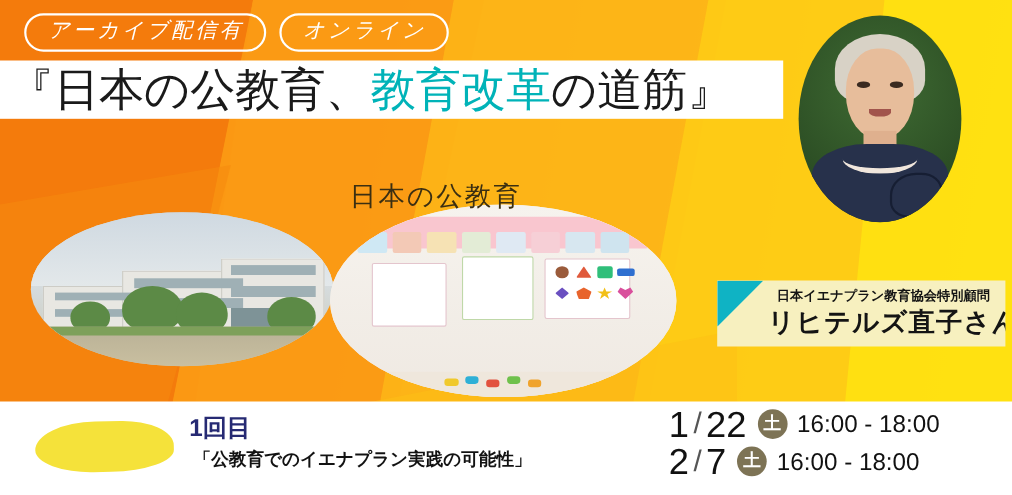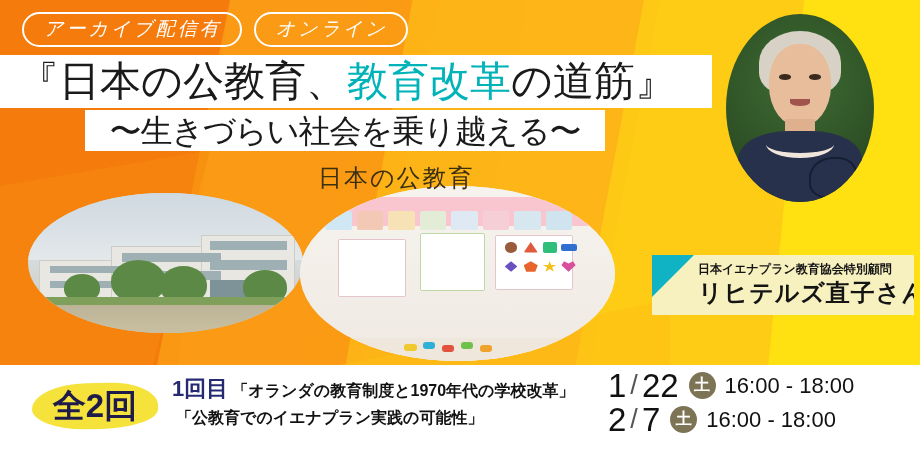--- a/index.html
+++ b/index.html
@@ -37,21 +37,21 @@
     color:#ffffff;font-size:19px;letter-spacing:3px;
     padding:5px 18px 6px 20px;line-height:1.05;white-space:nowrap;
   }
 
   
   #title-band-1{
     position:absolute;left:0;top:55px;width:712px;height:53px;
     background:#ffffff;z-index:6;display:flex;align-items:center;
   }
   #title-band-1 .ttxt{
-    font-size:41px;line-height:1;color:#1a1a1a;padding-left:18px;white-space:nowrap;
+    font-size:41px;line-height:1;color:#1a1a1a;padding-left:8px;white-space:nowrap;
     font-family:"Liberation Sans","DejaVu Sans",sans-serif;
   }
   .teal{color:#00b3b8;}
   #title-band-2{
     position:absolute;left:85px;top:110px;width:520px;height:41px;
     background:#ffffff;z-index:6;display:flex;align-items:center;justify-content:center;
   }
   #title-band-2 .stxt{
     font-size:32px;line-height:1;color:#1a1a1a;white-space:nowrap;letter-spacing:-1px;
   }
@@ -111,21 +111,21 @@
 
   
   #name-plate{
     position:absolute;left:652px;top:255px;width:262px;height:60px;
     background:#f7f0bf;z-index:7;overflow:hidden;
   }
   #name-plate .corner{
     position:absolute;left:0;top:0;width:42px;height:42px;
     background:#0fb3c4;clip-path:polygon(0 0,100% 0,0 100%);
   }
-  #name-affil{position:absolute;left:46px;top:6px;right:6px;text-align:left;
+  #name-affil{position:absolute;left:46px;top:6px;right:6px;text-align:center;
     font-size:12px;font-weight:bold;color:#141414;white-space:nowrap;letter-spacing:0px;}
   #name-main{position:absolute;left:46px;top:22px;right:6px;text-align:center;
     font-size:24px;font-weight:bold;color:#141414;white-space:nowrap;letter-spacing:1px;}
 
   
   #footer{
     position:absolute;left:0;bottom:0;width:920px;height:85px;
     background:#ffffff;z-index:8;
   }
   #count-badge{
@@ -174,23 +174,20 @@
 
   <div id="badge-row">
     <div class="badge">アーカイブ配信有</div>
     <div class="badge">オンライン</div>
   </div>
 
   <div id="title-band-1">
     <div class="ttxt"><span>『日本の公教育、</span><span class="teal">教育改革</span><span>の道筋』</span></div>
   </div>
 
-  <div id="title-band-2">
-    <div class="stxt">〜生きづらい社会を乗り越える〜</div>
-  </div>
 
   <div id="tagline">日本の公教育</div>
 
   <div class="photo" id="photo-school">
     <div class="sky"></div>
     <div class="bldg" style="left:4%;top:48%;width:36%;height:32%;"></div>
     <div class="bldg" style="left:30%;top:38%;width:44%;height:42%;"></div>
     <div class="bldg" style="left:63%;top:30%;width:34%;height:50%;"></div>
     <div class="win" style="left:8%;top:52%;width:26%;height:5%;"></div>
     <div class="win" style="left:8%;top:63%;width:26%;height:5%;"></div>
@@ -277,26 +274,24 @@
   <div id="name-plate">
     <div class="corner"></div>
     <div id="name-affil">日本イエナプラン教育協会特別顧問</div>
     <div id="name-main">リヒテルズ直子さん</div>
   </div>
 
   <div id="footer">
 
     <div id="count-badge">
       <div class="brush"></div>
-      <div class="ctxt">全2回</div>
     </div>
 
     <div class="srow r1">
       <span class="sess-no">1回目</span>
-      <span class="sess-title">「オランダの教育制度と1970年代の学校改革」</span>
     </div>
     <div class="dt r1">
       <span class="dnum">1</span>
       <span class="dslash">/</span>
       <span class="dnum">22</span>
       <span class="dow">土</span>
       <span class="dtime">16:00 - 18:00</span>
     </div>
 
     <div class="srow r2">

